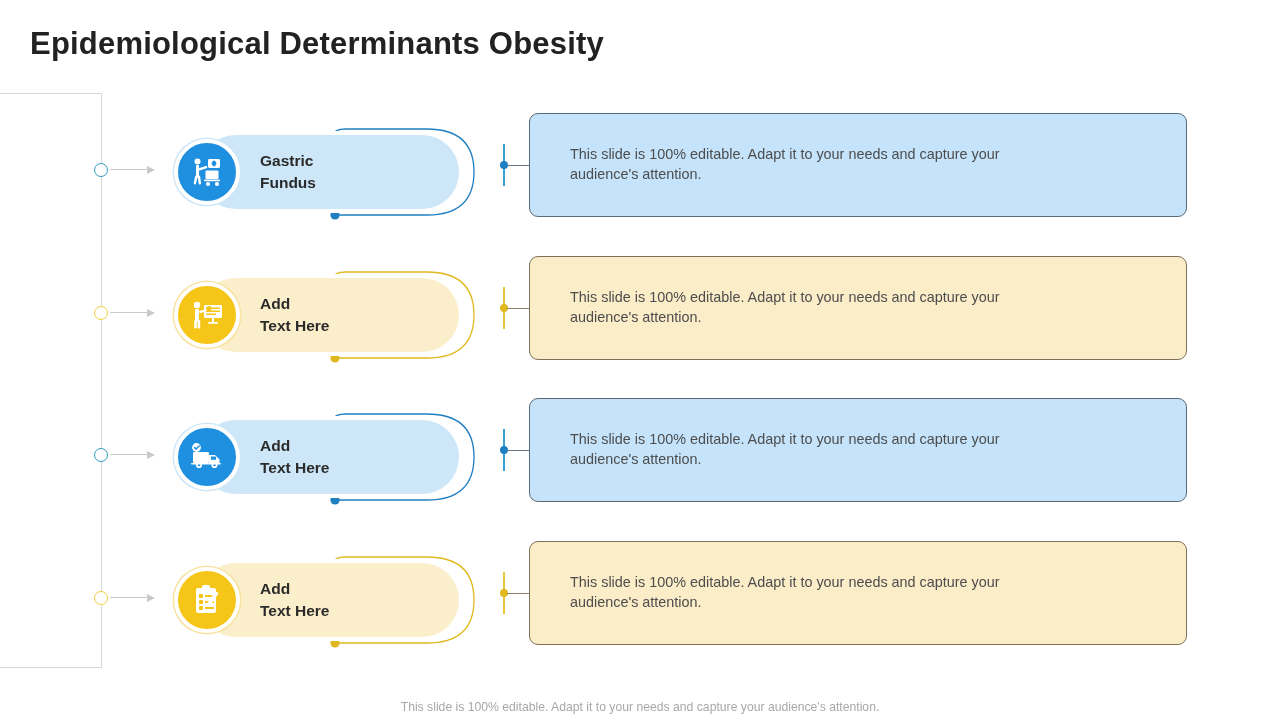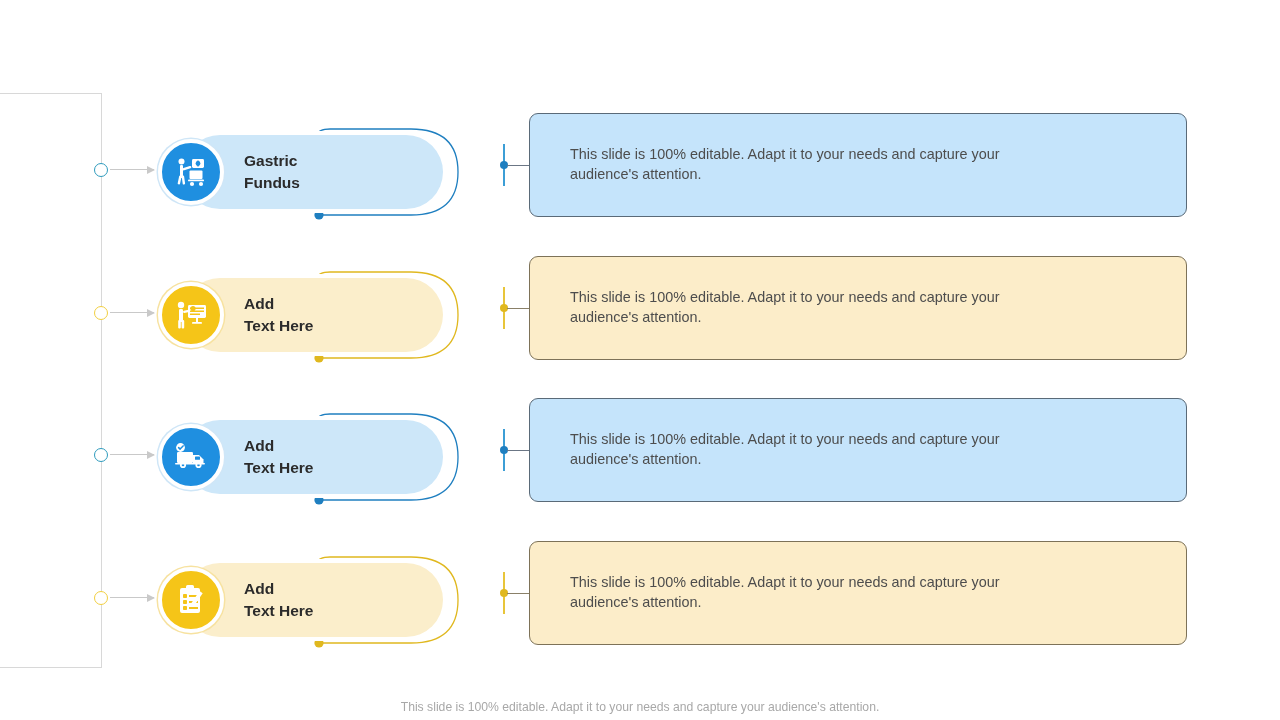--- a/index.html
+++ b/index.html
@@ -88,21 +88,21 @@
     right: -1px;
     top: -3.5px;
     border-left: 8px solid #c9c9c9;
     border-top: 4px solid transparent;
     border-bottom: 4px solid transparent;
   }
 
   
   .pill-group {
     position: absolute;
-    left: 156px;
+    left: 172px;
     top: 12px;
     width: 320px;
     height: 110px;
   }
   .pill-outline {
     position: absolute;
     left: 0;
     top: 0;
     width: 320px;
     height: 110px;
@@ -220,20 +220,21 @@
     text-align: center;
     font-size: 12.2px;
     color: #a8a8a8;
   }
 </style>
 </head>
 <body>
 
 <div class="slide">
 
+  <div class="slide-title">Epidemiological Determinants Obesity</div>
 
   <div class="left-frame"></div>
 
   <div class="row r1 blue">
     <div class="spine-node"></div>
     <div class="spine-arrow"></div>
 
     <div class="pill-group">
       <svg class="pill-outline" viewBox="0 0 320 110">
         <path d="M 162 24 L 162 18 Q 162 12 174 12 L 255 12 Q 302 12 302 55 Q 302 98 255 98 L 163 98" fill="none" stroke="#1f7fc0" stroke-width="1.3"></path>

